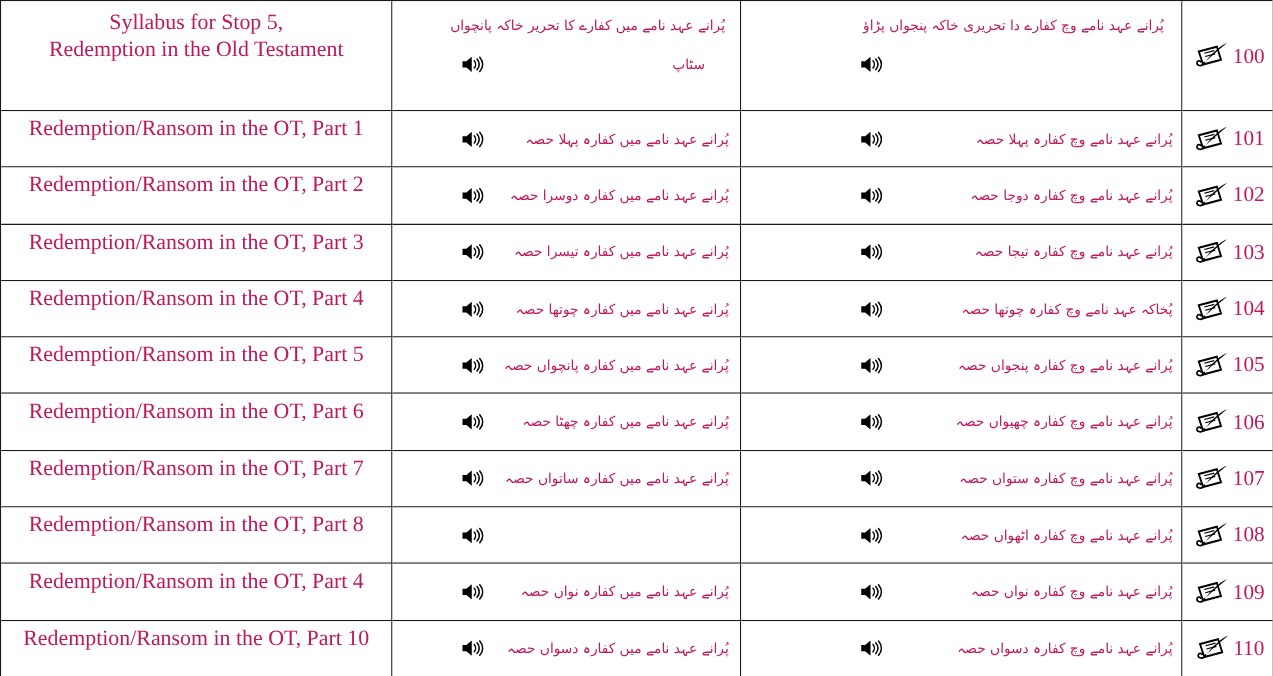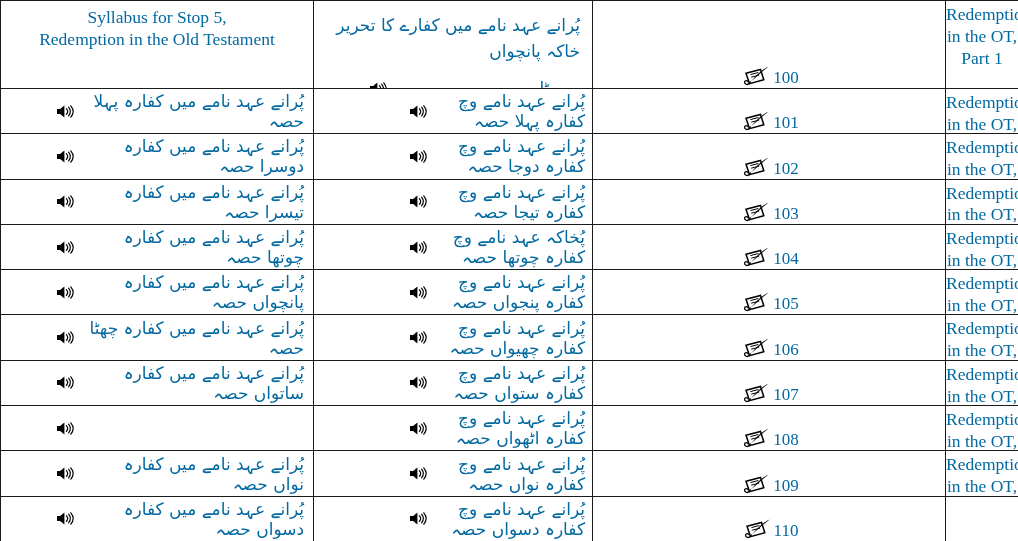--- a/index.html
+++ b/index.html
@@ -6,48 +6,48 @@
   html, body { margin: 0; padding: 0; background: #ffffff; }
   .table {
     width: 1019px;
     display: grid;
     grid-template-columns: 313px 279px 353px 73px;
     grid-template-rows: 88px;
     grid-auto-rows: 45.3px;
     border-top: 1px solid #1a1a1a;
     border-left: 1px solid #1a1a1a;
     font-family: "Liberation Serif", serif;
-    color: #0369a1;
+    color: #be185d;
   }
   .cell {
     border-right: 1px solid #1a1a1a;
     border-bottom: 1px solid #1a1a1a;
     background: #ffffff;
     overflow: hidden;
   }
   
   .c-en { font-size: 17.5px; text-align: center; padding-top: 3px; line-height: 1.25; }
   .head-en { padding-top: 6px; }
   
-  .ur { font-family: "DejaVu Sans", sans-serif; font-size: 17px; }
+  .ur { font-family: "DejaVu Sans", sans-serif; font-size: 11px; }
   .c-audio { display: flex; align-items: center; }
   .c-audio .ur { margin-left: auto; text-align: right; }
   .c-urdu { padding-left: 55px; padding-right: 9px; gap: 14px; }
   .c-pun  { padding-left: 95px; padding-right: 7px; }
   
   .head-col { display: flex; flex-direction: column; padding-top: 12px; }
   .head-title { text-align: right; line-height: 1.5; }
   .head-ur .head-title  { padding: 0 12px 0 10px; }
   .head-pun .head-title { padding: 0 14px 0 10px; }
   .head-line2 { display: flex; align-items: center; margin-top: 14px; }
   .l2-ur  { padding-left: 55px; padding-right: 28px; }
   .l2-pun { padding-left: 95px; }
   .head-line2 .tail { margin-left: auto; }
   
-  .c-num { display: flex; align-items: flex-end; justify-content: center; gap: 2px; font-size: 17px; padding-left: 2px; }
+  .c-num { display: flex; align-items: center; justify-content: center; gap: 2px; font-size: 17px; padding-left: 2px; }
   .icon { display: inline-flex; flex: 0 0 auto; }
 </style>
 </head>
 <body>
 
 <div class="table">
 
   <div class="cell c-en head-en">
     <div>Syllabus for Stop 5,</div>
     <div>Redemption in the Old Testament</div>
@@ -61,20 +61,33 @@
             <path d="M1 5 h3.1 L8.4 1.4 v12.2 L4.1 10 H1 Z" fill="#000"></path>
             <path d="M10.4 4.6 c1.4 1.6 1.4 4.2 0 5.8" stroke="#000" stroke-width="1.2" fill="none" stroke-linecap="round"></path>
             <path d="M12.6 3.2 c2.2 2.6 2.2 6 0 8.6" stroke="#000" stroke-width="1.2" fill="none" stroke-linecap="round"></path>
             <path d="M14.8 1.8 c3 3.6 3 7.8 0 11.4" stroke="#000" stroke-width="1.2" fill="none" stroke-linecap="round"></path>
           </svg>
       </span>
       <span class="ur tail" dir="rtl">سٹاپ</span>
     </div>
   </div>
 
+  <div class="cell head-col head-pun">
+    <div class="head-title ur" dir="rtl">پُرانے عہد نامے وچ کفارے دا تحریری خاکہ پنجواں پڑاؤ</div>
+    <div class="head-line2 l2-pun">
+      <span class="icon">
+        <svg width="18" height="15" viewBox="0 0 18 15">
+            <path d="M1 5 h3.1 L8.4 1.4 v12.2 L4.1 10 H1 Z" fill="#000"></path>
+            <path d="M10.4 4.6 c1.4 1.6 1.4 4.2 0 5.8" stroke="#000" stroke-width="1.2" fill="none" stroke-linecap="round"></path>
+            <path d="M12.6 3.2 c2.2 2.6 2.2 6 0 8.6" stroke="#000" stroke-width="1.2" fill="none" stroke-linecap="round"></path>
+            <path d="M14.8 1.8 c3 3.6 3 7.8 0 11.4" stroke="#000" stroke-width="1.2" fill="none" stroke-linecap="round"></path>
+          </svg>
+      </span>
+    </div>
+  </div>
 
   <div class="cell c-num">
     <span class="icon">
       <svg width="30" height="23" viewBox="0 0 30 23">
           <path d="M5 8.2 L19.5 4.4 L22.8 14.8 L8.5 18.6 Z" fill="none" stroke="#000" stroke-width="1.5"></path>
           <path d="M8.5 18.6 c-2.6 1.9 -5.4 .4 -4.9 -1.7 c.4 -1.6 2.9 -1.6 3.5 .1" fill="none" stroke="#000" stroke-width="1.3"></path>
           <path d="M9.4 9.6 l8 -2.1 M10.2 12.2 l8 -2.1" stroke="#000" stroke-width="1"></path>
           <path d="M9.8 16.6 C 14.5 12.8 19.5 7.8 27.6 1.4 C 22.8 3.4 16.4 8.6 11.8 14.6 Z" fill="#000"></path>
           <path d="M9.8 16.6 l-2 2.2" stroke="#000" stroke-width="1.3"></path>
         </svg>

